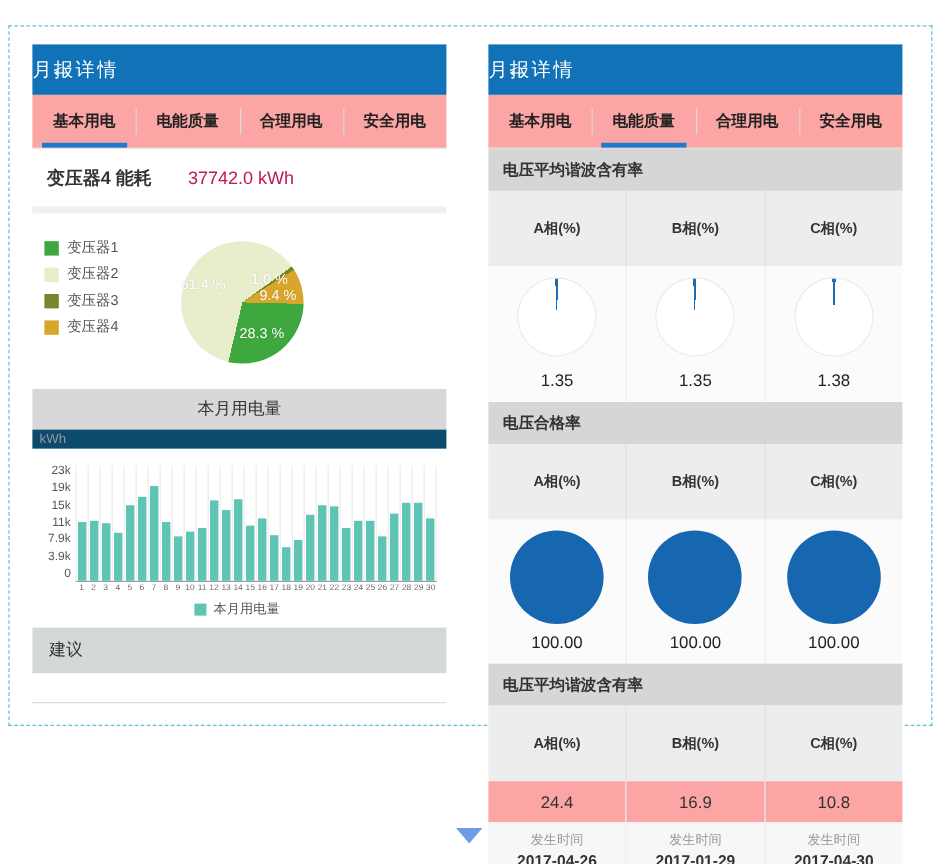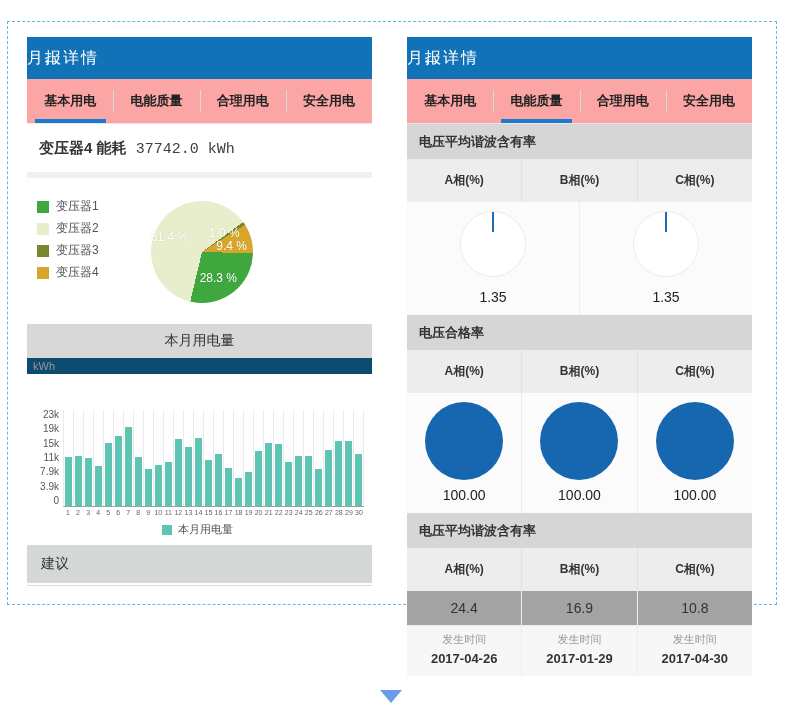--- a/index.html
+++ b/index.html
@@ -24,21 +24,21 @@
   .tab-bar{display:flex;height:44px;background:#fca5a5;border-bottom:1px solid #e8e8e8;}
   .tab{flex:1;display:flex;align-items:center;justify-content:center;font-size:13px;
        color:#222;font-weight:700;position:relative;cursor:pointer;}
   .tab + .tab::before{content:"";position:absolute;left:0;top:24%;height:52%;width:1px;background:#d9d9d9;}
   .tab .underline{display:none;position:absolute;bottom:0;left:9%;right:9%;height:4px;background:#1d7ad0;}
   .tab.active .underline{display:block;}
 
   
   .energy-row{padding:15px 12px 14px;font-size:15px;background:#fff;}
   .energy-label{color:#333;font-weight:600;}
-  .energy-value{color:#404040;margin-left:5px;font-family:Liberation Mono, monospace;}
+  .energy-value{color:#be185d;margin-left:26px;}
   .strip{height:6px;background:#f0f0f0;}
 
   
   .pie-section{position:relative;height:146px;background:#fff;}
   .legend{position:absolute;left:10px;top:20px;}
   .legend-item{display:flex;align-items:center;margin-bottom:5px;}
   .legend-swatch{width:12px;height:12px;margin-right:7px;flex:0 0 12px;}
   .legend-label{font-size:12px;color:#555;}
   .pie{position:absolute;left:124px;top:23px;width:102px;height:102px;border-radius:50%;}
   .pie-label{position:absolute;color:#fff;font-size:12px;transform:translate(-50%,-50%);white-space:nowrap;
@@ -47,49 +47,49 @@
   .pie-label:nth-of-type(2){left:72%;top:31%;}
   .pie-label:nth-of-type(3){left:79%;top:44%;}
   .pie-label:nth-of-type(4){left:66%;top:75%;}
 
   
   .bar-title{height:34px;background:#d8d8d8;display:flex;align-items:center;justify-content:center;
              font-size:14px;color:#333;}
   .kwh-row{height:16px;background:#0c4a6e;font-size:11px;color:#999;padding-left:6px;line-height:16px;}
 
   
-  .chart-wrap{padding:14px 8px 0 4px;background:#fff;margin-top:22px;}
+  .chart-wrap{padding:14px 8px 0 4px;background:#fff;}
   .chart{display:flex;}
   .y-axis{width:28px;height:96px;display:flex;flex-direction:column;justify-content:space-between;}
   .y-tick{font-size:10px;color:#555;text-align:right;line-height:10px;}
   .plot-col{flex:1;margin-left:4px;}
   .plot{height:96px;display:flex;align-items:flex-end;border-bottom:1px solid #9e9e9e;border-left:1px solid #ececec;}
   .bar-cell{flex:1;height:100%;display:flex;align-items:flex-end;justify-content:center;border-right:1px solid #ececec;box-sizing:border-box;}
   .bar{width:74%;background:#5ec4b3;}
   .x-axis{display:flex;margin-top:2px;}
   .x-label{flex:1;text-align:center;font-size:7px;color:#666;overflow:hidden;}
   .chart-legend{display:flex;align-items:center;justify-content:center;margin:6px 0 8px;}
   .legend-square{width:10px;height:10px;background:#5ec4b3;margin-right:6px;}
   .legend-text{font-size:11px;color:#555;}
   .suggest-bar{height:38px;background:#d4d8d7;display:flex;align-items:center;padding-left:14px;
                font-size:14px;color:#333;}
 
   
   .section-title{height:35px;background:#d6d6d6;display:flex;align-items:center;padding-left:12px;
                  font-size:13px;color:#333;font-weight:700;}
   .col-row{display:flex;background:#ededed;}
-  .col-cell{flex:1;text-align:center;font-size:12px;color:#333;padding:13px 0;font-weight:700;}
+  .col-cell{flex:1;text-align:center;font-size:12px;color:#333;padding:23px 0;font-weight:700;}
   .col-cell + .col-cell{border-left:1px solid #e0e0e0;}
   .gauge-row{display:flex;background:#fbfbfb;}
   .gauge-cell{flex:1;display:flex;flex-direction:column;align-items:center;padding:9px 0 10px;}
   .gauge-cell + .gauge-cell{border-left:1px solid #ededed;}
   .needle-gauge{width:64px;height:64px;border-radius:50%;border:1px solid #ececec;margin-bottom:12px;background:#fff;}
   .full-circle{width:78px;height:78px;border-radius:50%;margin-bottom:7px;}
   .gauge-value{font-size:14px;color:#222;}
-  .value-row{display:flex;background:#a3a3a3;align-items:center;}
+  .value-row{display:flex;background:#fca5a5;align-items:center;}
   .value-cell{flex:1;text-align:center;font-size:14px;color:#333;padding:9px 0;}
   .value-cell + .value-cell{border-left:1px solid #efefef;}
   .time-row{display:flex;background:#f7f7f7;border-top:1px solid #efefef;}
   .time-cell{flex:1;text-align:center;padding:6px 0 9px;}
   .time-cell + .time-cell{border-left:1px solid #ededed;}
   .time-label{display:block;font-size:11px;color:#9a9a9a;margin-bottom:2px;}
   .time-date{font-size:13px;color:#333;font-weight:700;}
 
   
   .down-triangle{position:absolute;left:380px;top:690px;width:0;height:0;
@@ -333,20 +333,24 @@
       </div>
       <div class="gauge-row">
         <div class="gauge-cell">
           <div class="needle-gauge" style="background: conic-gradient(from -2.43deg, rgb(26, 108, 180) 0deg, rgb(26, 108, 180) 4.86deg, rgb(255, 255, 255) 4.86deg, rgb(255, 255, 255) 360deg);"></div>
           <div class="gauge-value">1.35</div>
         </div>
         <div class="gauge-cell">
           <div class="needle-gauge" style="background: conic-gradient(from -2.43deg, rgb(26, 108, 180) 0deg, rgb(26, 108, 180) 4.86deg, rgb(255, 255, 255) 4.86deg, rgb(255, 255, 255) 360deg);"></div>
           <div class="gauge-value">1.35</div>
         </div>
+        <div class="gauge-cell">
+          <div class="needle-gauge" style="background: conic-gradient(from -2.48deg, rgb(26, 108, 180) 0deg, rgb(26, 108, 180) 4.97deg, rgb(255, 255, 255) 4.97deg, rgb(255, 255, 255) 360deg);"></div>
+          <div class="gauge-value">1.38</div>
+        </div>
       </div>
       <div class="section-title">电压合格率</div>
       <div class="col-row">
         <div class="col-cell">A相(%)</div>
         <div class="col-cell">B相(%)</div>
         <div class="col-cell">C相(%)</div>
       </div>
       <div class="gauge-row">
         <div class="gauge-cell">
           <div class="full-circle" style="background: rgb(22, 103, 175);"></div>

